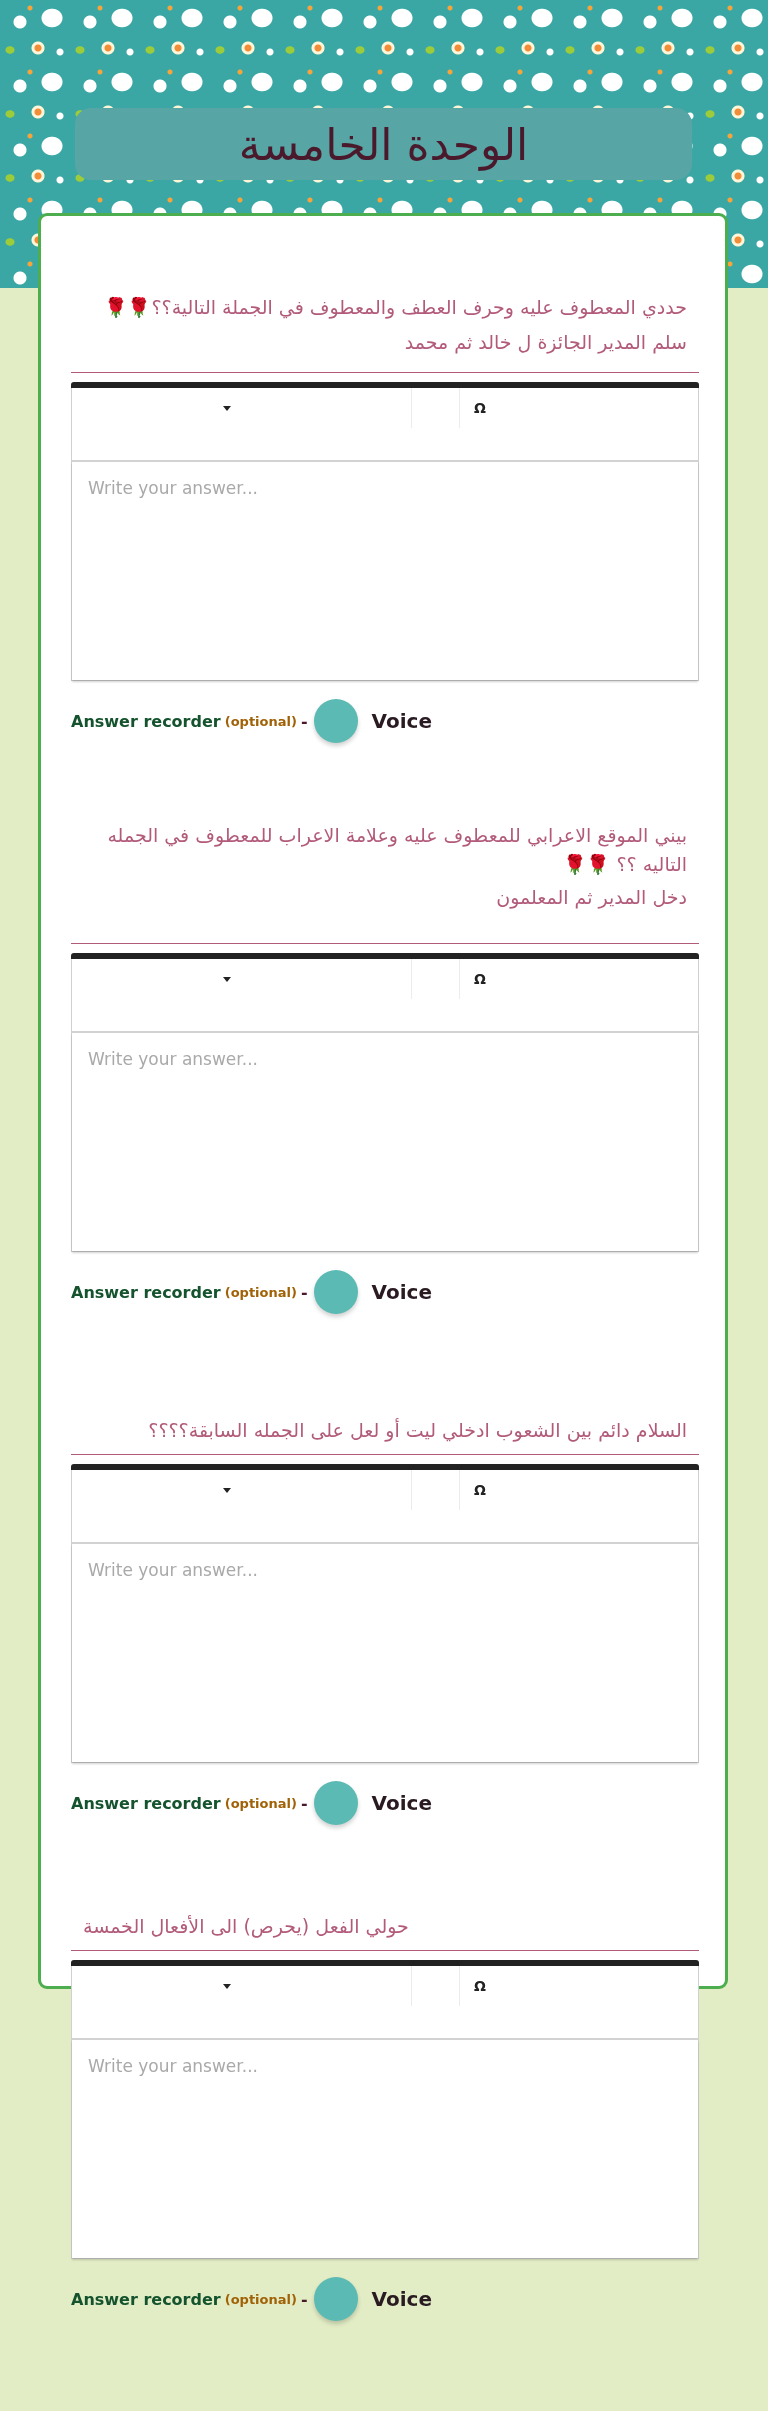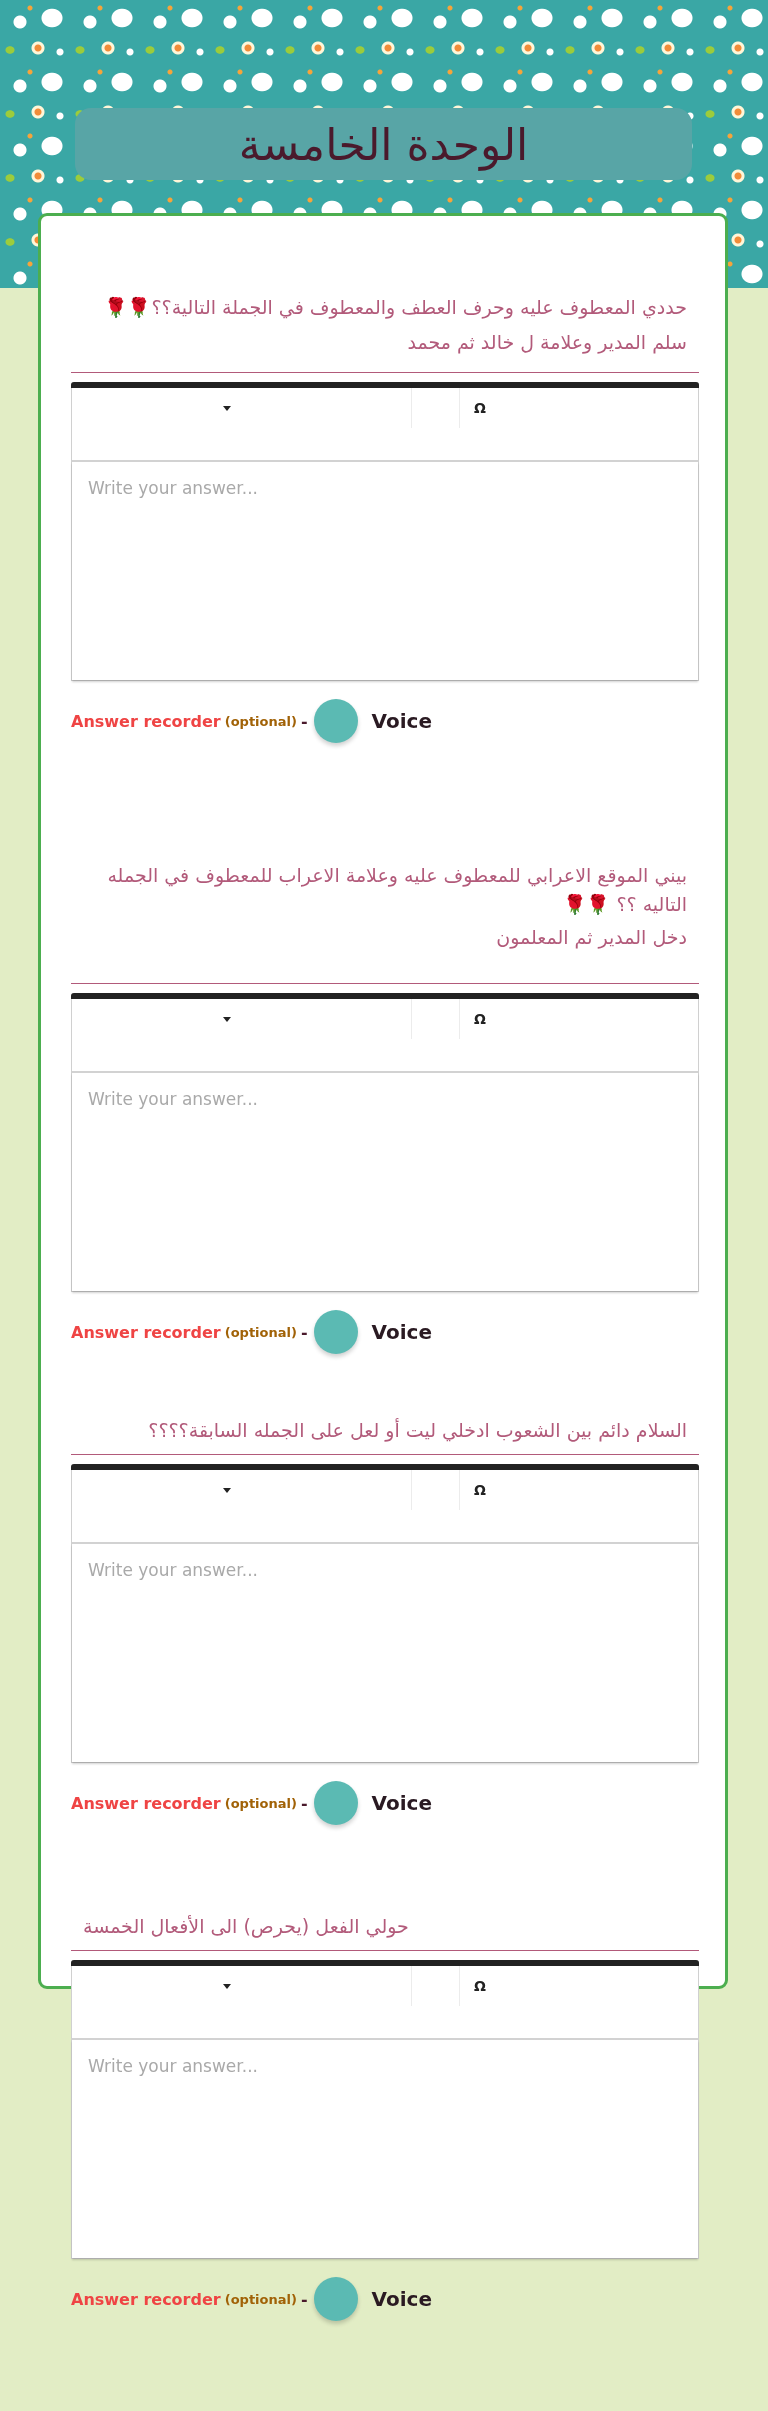--- a/index.html
+++ b/index.html
@@ -90,21 +90,21 @@
     display: block; width: 100%; height: 218px; border: none; resize: none;
     padding: 16px 16px; font-family: "DejaVu Sans", sans-serif; font-size: 17px;
     color: #333; outline: none;
     box-shadow: 0 2px 2px rgba(0,0,0,0.18);
   }
   .answer::placeholder { color: #a9a9a9; }
   .recorder {
     display: flex; align-items: center; margin-top: 18px;
     font-family: "DejaVu Sans", sans-serif;
   }
-  .rec-label { font-weight: bold; font-size: 16px; color: #ef4444; }
+  .rec-label { font-weight: bold; font-size: 16px; color: #14532d; }
   .rec-opt { font-weight: bold; font-size: 13px; color: #a16207; margin-left: 4px; }
   .rec-dash { font-weight: bold; font-size: 16px; color: #4a1a2c; margin-left: 4px; }
   .rec-btn {
     width: 44px; height: 44px; border-radius: 50%; background: #5bbab3;
     margin-left: 6px; box-shadow: 0 3px 4px rgba(0,0,0,0.18); cursor: pointer; border: none;
   }
   .rec-voice { font-weight: bold; font-size: 20px; color: #2a1a22; margin-left: 14px; }
 </style>
 </head>
 <body>
@@ -112,21 +112,21 @@
 <div class="banner"></div>
 <div class="title-bar">
   <h1>الوحدة الخامسة</h1>
 </div>
 
 <div class="card">
 
   <div class="question" style="top:77px;">
     <div class="q-text" style="height:76px;">
       <div>حددي المعطوف عليه وحرف العطف والمعطوف في الجملة التالية؟؟🌹🌹</div>
-      <div style="margin-top:6px;">سلم المدير وعلامة ل خالد ثم محمد</div>
+      <div style="margin-top:6px;">سلم المدير الجائزة ل خالد ثم محمد</div>
     </div>
     <div class="q-divider" style="margin-top:3px;"></div>
     <div style="height:9px;"></div>
     <div class="editor">
       <div class="editor-top"></div>
       <div class="toolbar">
         <div class="tb-dropdown">
             <span class="caret"></span>
           </div>
         <div class="tb-sep"></div>
@@ -137,21 +137,21 @@
     <div class="recorder">
       <span class="rec-label">Answer recorder</span>
       <span class="rec-opt">(optional)</span>
       <span class="rec-dash">-</span>
       <button class="rec-btn"></button>
       <span class="rec-voice">Voice</span>
     </div>
   </div>
 
   <div class="question" style="top:605px;">
-    <div class="q-text" style="height:122px;margin-top:40px;">
+    <div class="q-text" style="height:122px;">
       <div>بيني الموقع الاعرابي للمعطوف عليه وعلامة الاعراب للمعطوف في الجمله التاليه ؟؟ 🌹🌹</div>
       <div style="margin-top:4px;">دخل المدير ثم المعلمون</div>
     </div>
     <div class="q-divider"></div>
     <div style="height:9px;"></div>
     <div class="editor">
       <div class="editor-top"></div>
       <div class="toolbar">
         <div class="tb-dropdown">
             <span class="caret"></span>

